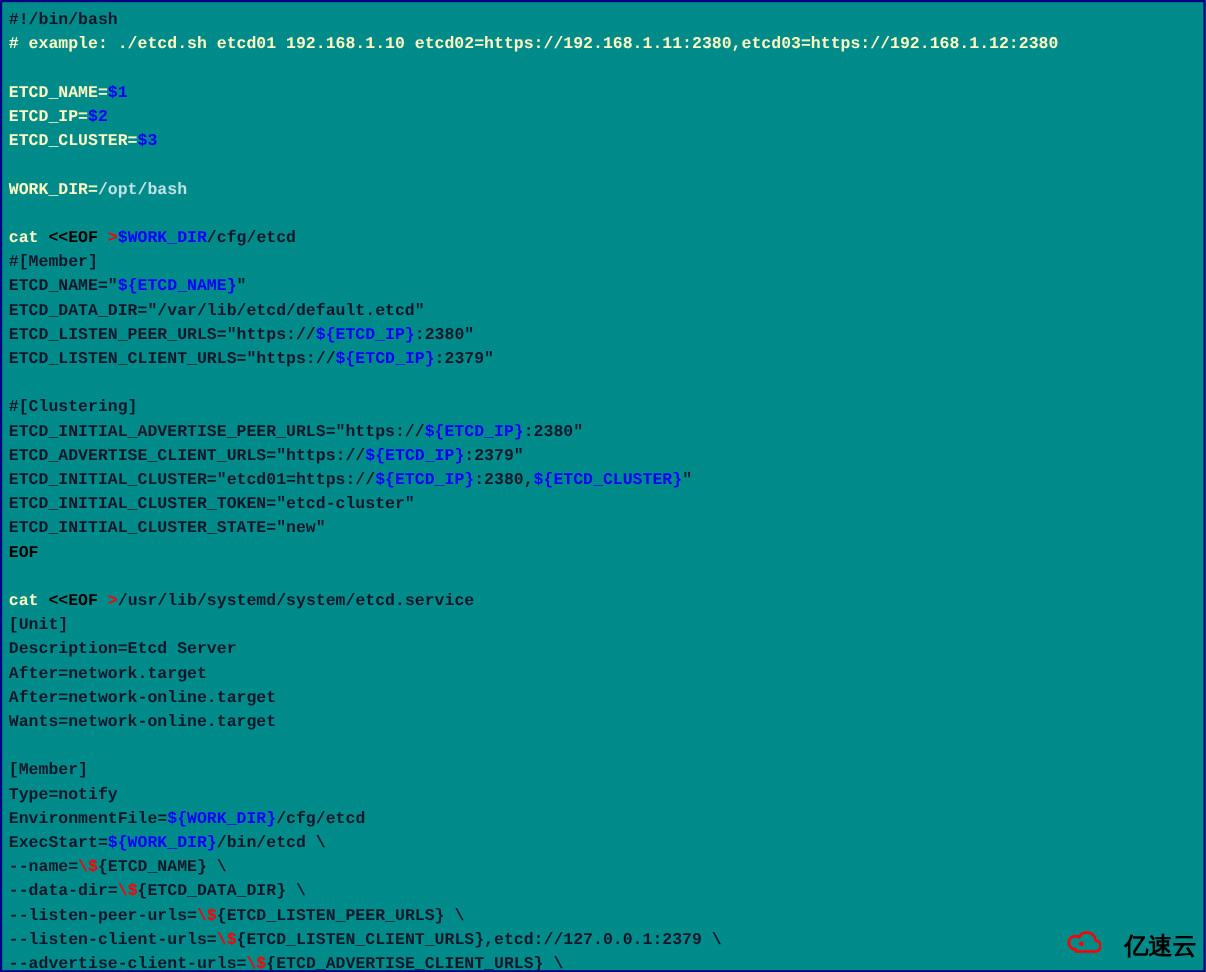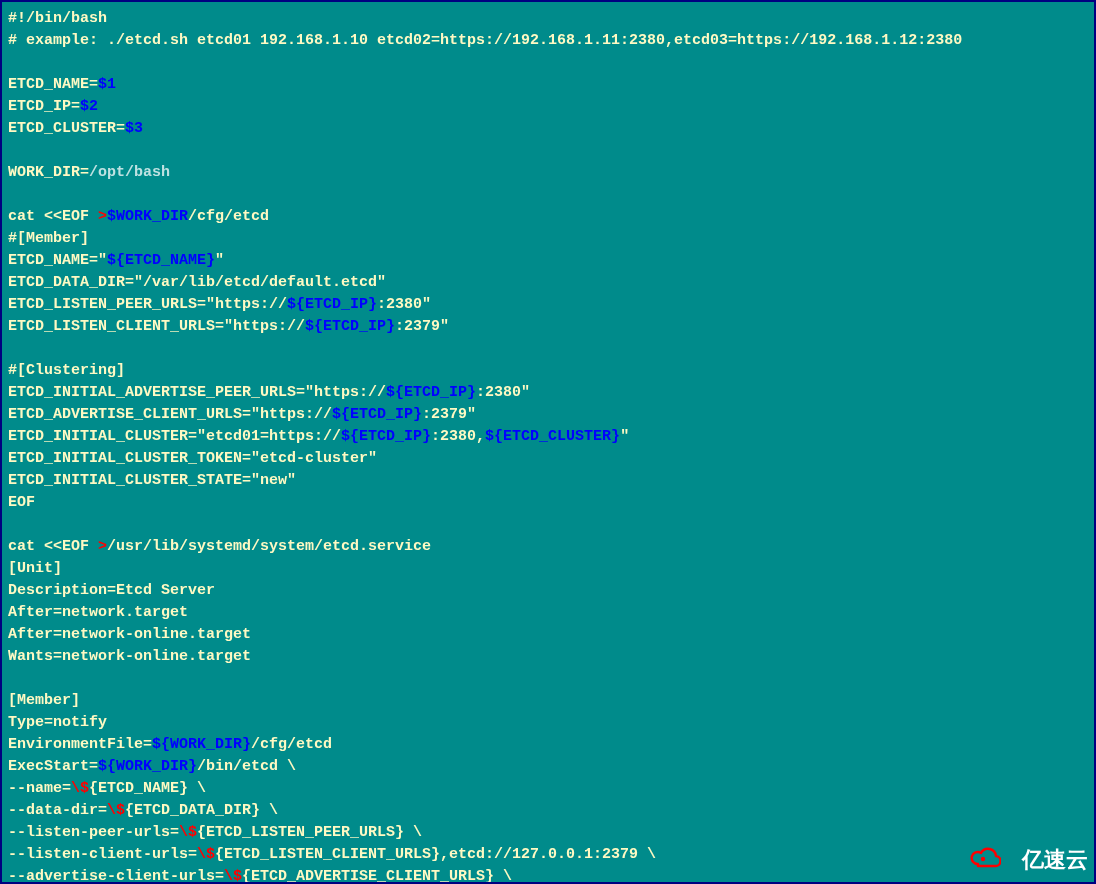--- a/index.html
+++ b/index.html
@@ -17,40 +17,40 @@
     border: 2px solid #000080;
     position: relative;
   }
   .code {
     white-space: pre;
     padding: 6px;
   }
   .c-white { color: #fef9c3; }
   .c-lightgray { color: rgba(255,255,255,0.75); }
   .c-red { color: #FF0000; }
-  .c-yellow { color: #fef9c3; }
+  .c-yellow { color: #000000; }
   .c-blue { color: #0000FF; }
-  .c-magenta { color: #fef9c3; }
+  .c-magenta { color: #0f172a; }
   .watermark {
     position: absolute;
     right: 6px;
     bottom: 6px;
     display: flex;
     align-items: center;
     font-family: "Microsoft YaHei", sans-serif;
     color: #B0B0B0;
     font-weight: bold;
   }
   .watermark .cloud {
     margin-right: 2px;
   }
   .watermark .text {
     font-size: 22px;
     letter-spacing: 0px;
-    color: #ffffff;
+    color: #000000;
     margin-left: 19px;
   }
 </style>
 </head>
 <body>
 
 <div class="code" id="code-container"><span class="c-magenta">#!/bin/bash</span>
 <span class="c-white"># example: ./etcd.sh etcd01 192.168.1.10 etcd02=https://192.168.1.11:2380,etcd03=https://192.168.1.12:2380</span>
 
 <span class="c-white">ETCD_NAME=</span><span class="c-blue">$1</span>

